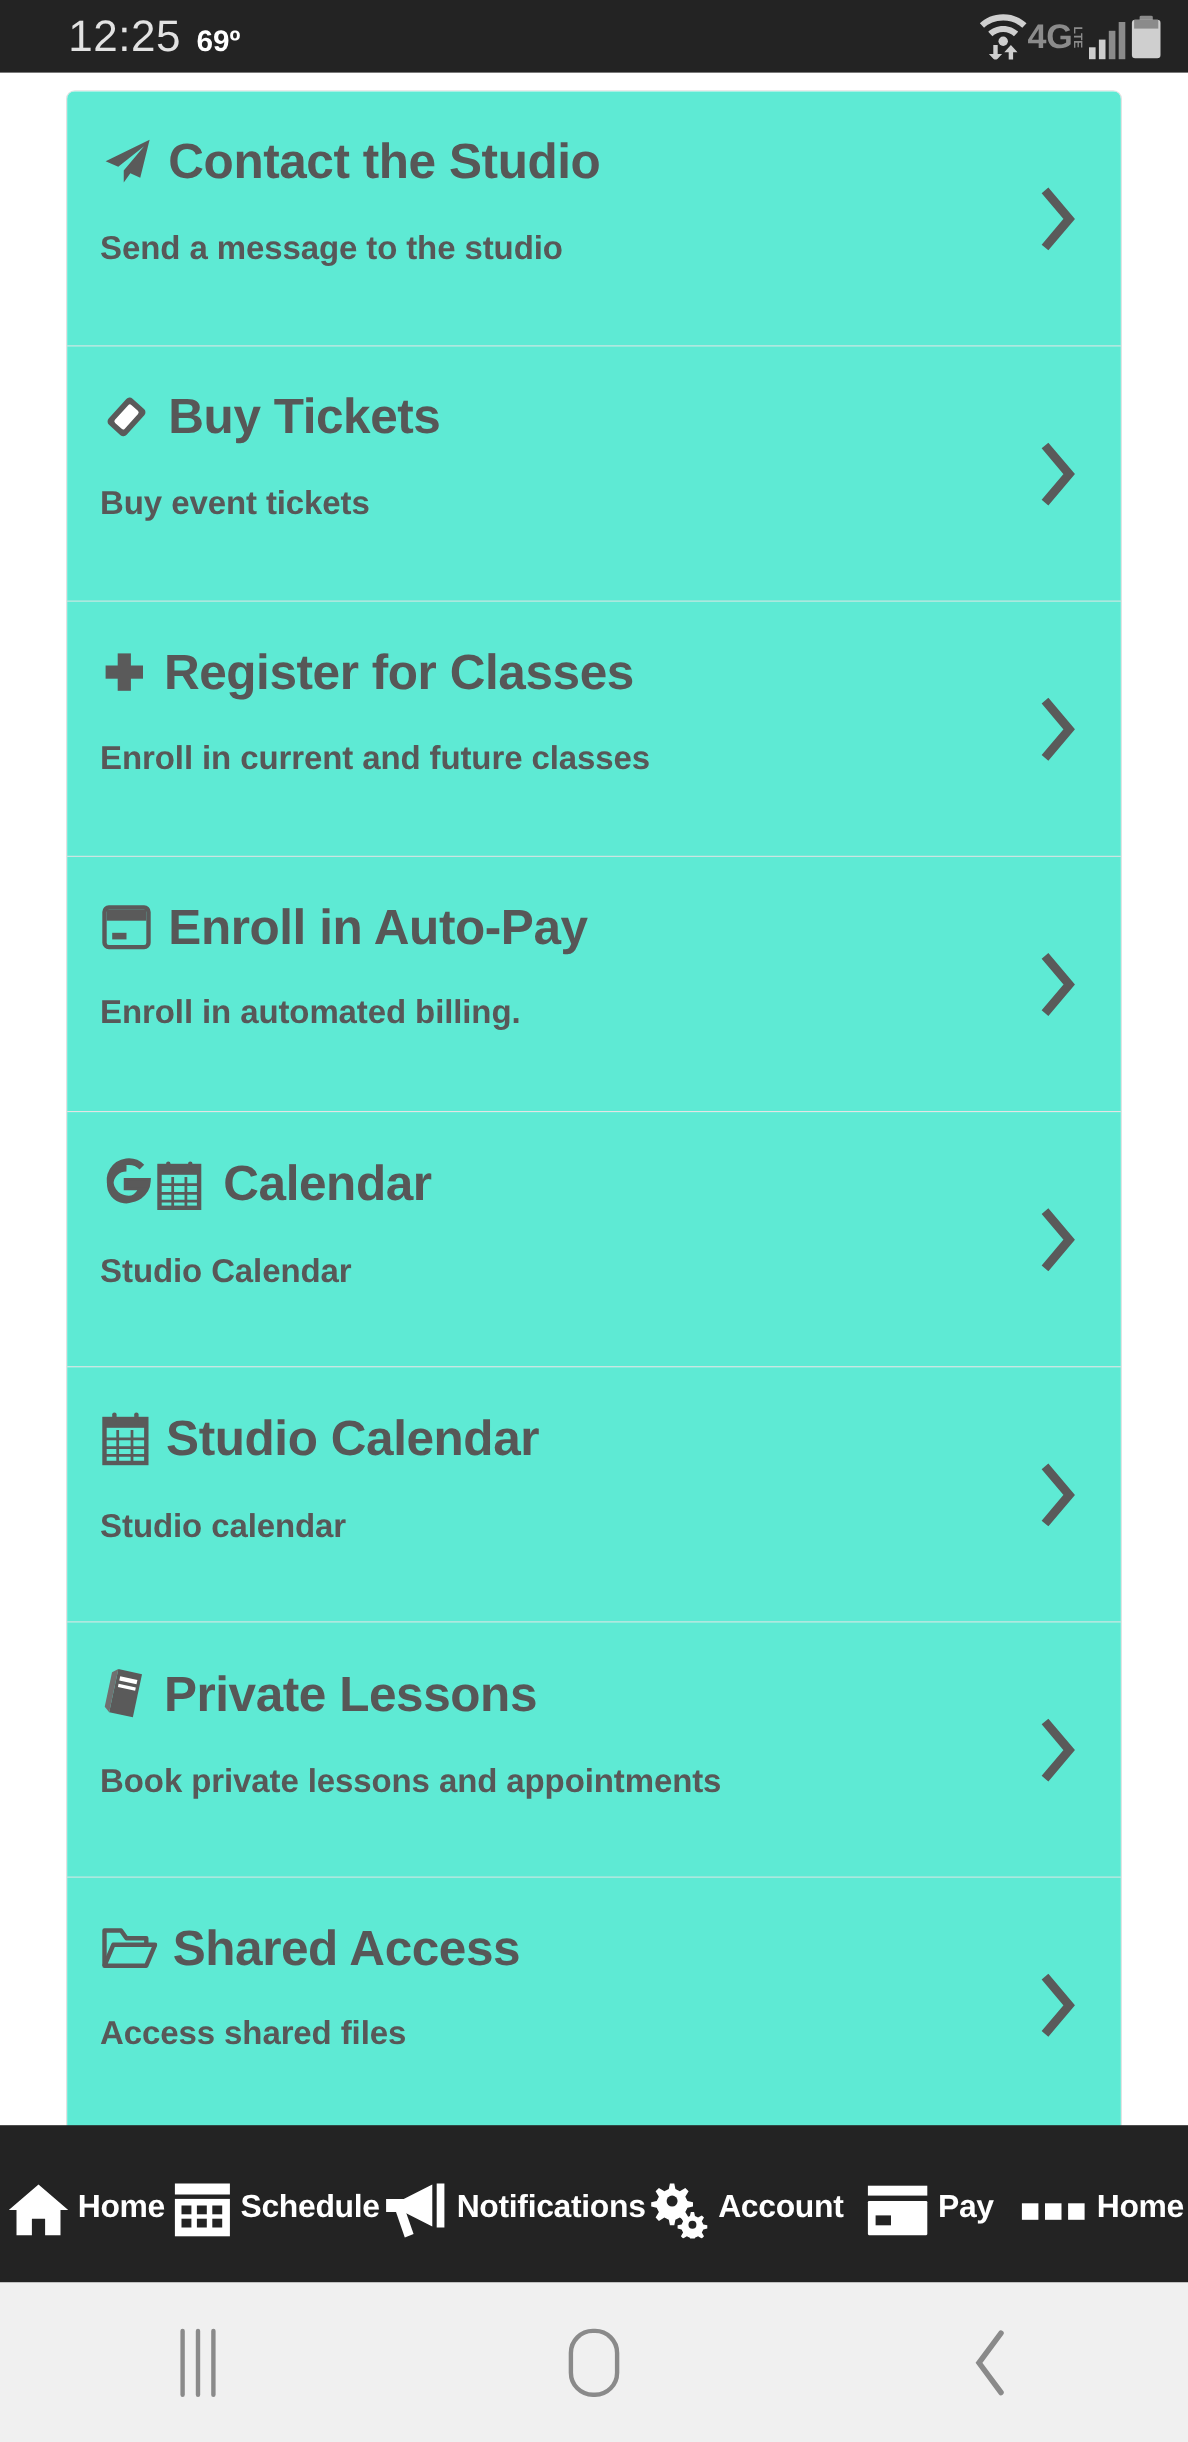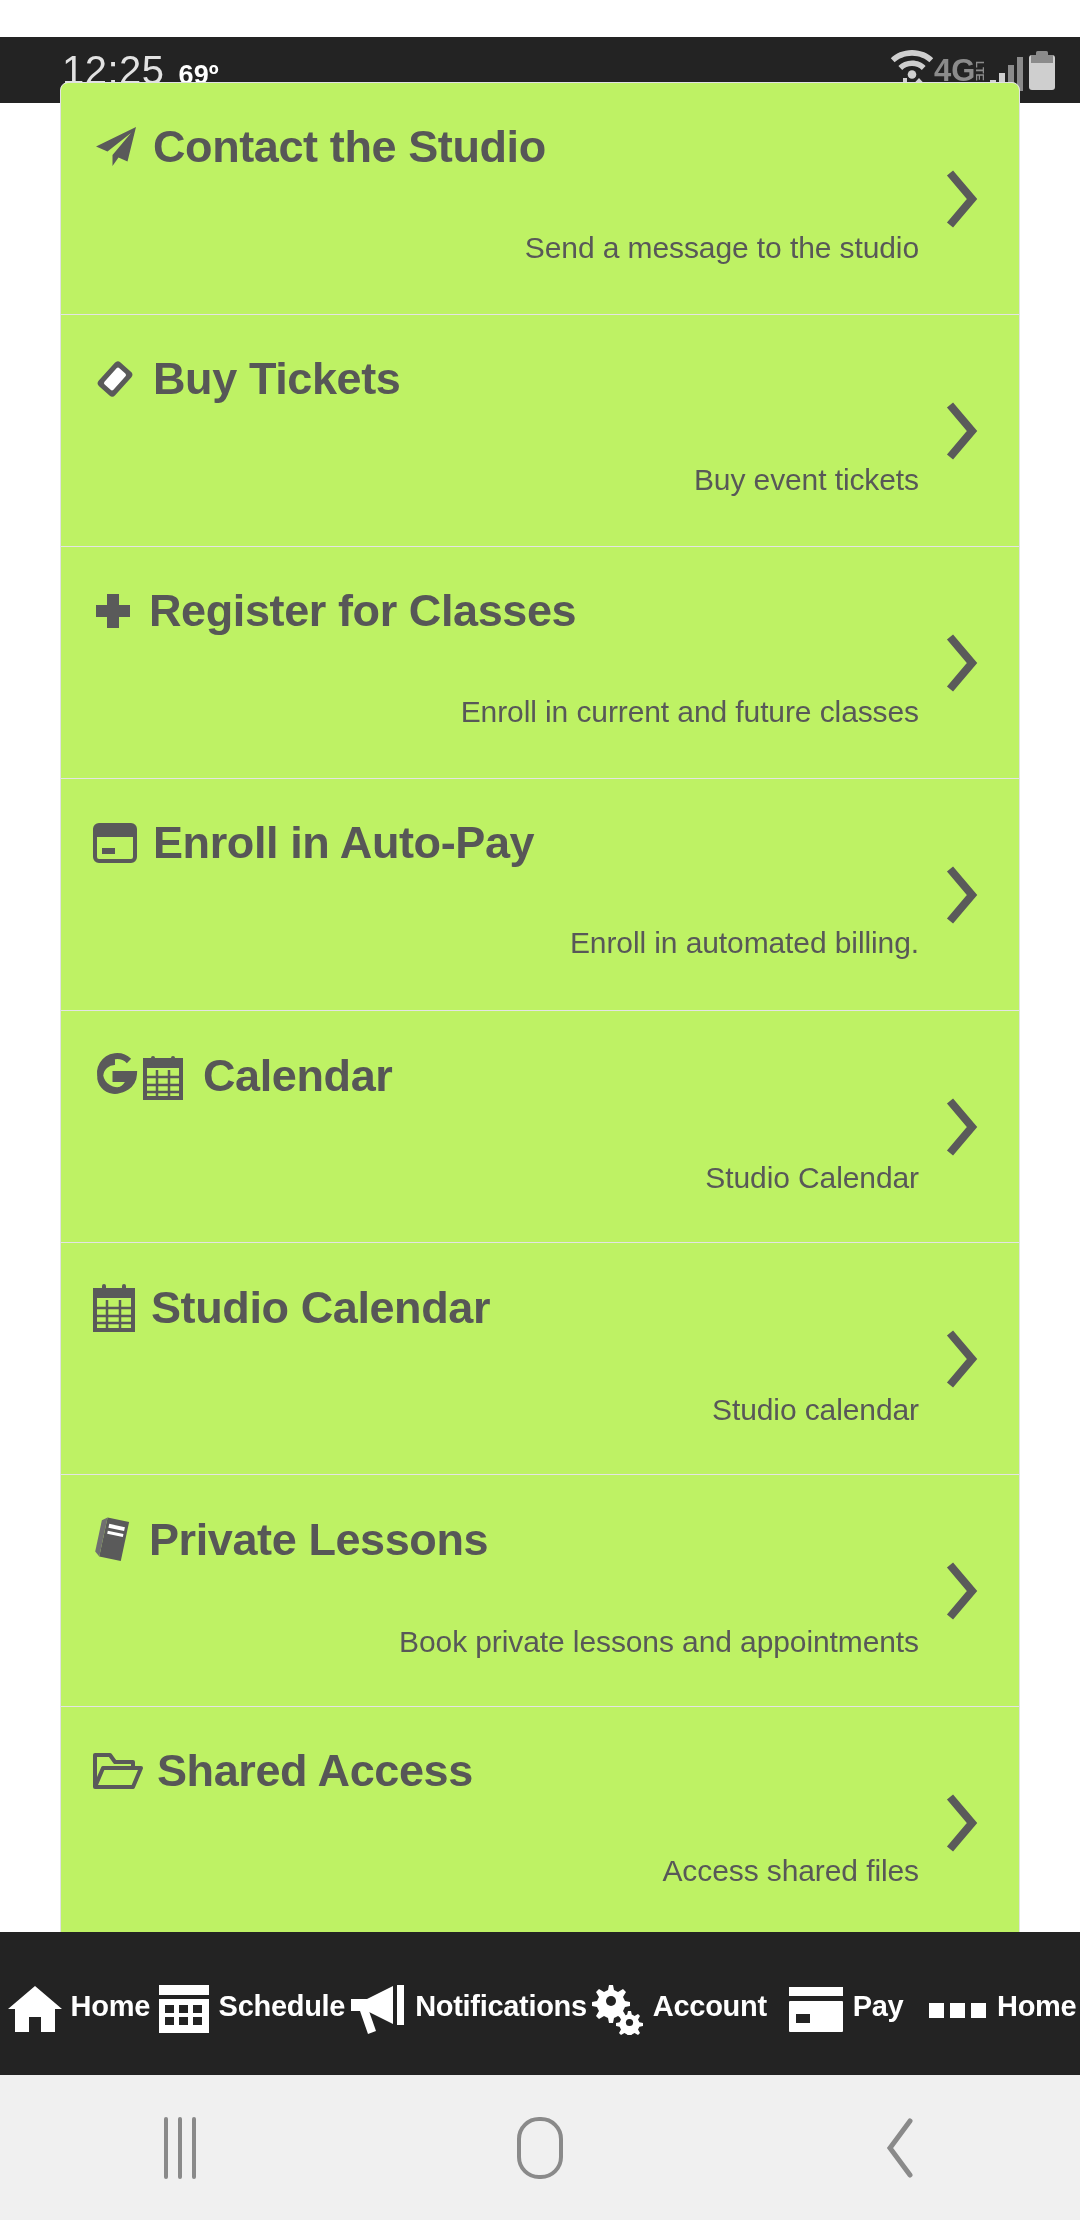--- a/index.html
+++ b/index.html
@@ -11,21 +11,20 @@
     position:relative;
   }
 
   
   #status-bar{
     position:absolute; top:0; left:0;
     width:1080px; height:66px;
     background:#232323;
     display:flex; align-items:center;
     padding:0 24px 0 62px;
-    margin-top:37px;
   }
   #status-left{ display:flex; align-items:baseline; gap:14px; }
   .sb-clock{ color:#e2e2e2; font-size:40px; letter-spacing:.5px; }
   .sb-temp{ color:#ffffff; font-size:27px; font-weight:bold; }
   #status-right{ margin-left:auto; display:flex; align-items:flex-end; }
   .sb-ico{ display:block; }
 
   
   #menu-card{
     position:absolute;
@@ -33,46 +32,45 @@
     width:960px;
     background:#ffffff;
     border:1px solid #e2e2e2;
     border-radius:8px;
     overflow:hidden;
   }
   .menu-row{
     position:relative;
     border-bottom:1px solid #e4e4e4;
     padding:40px 100px 40px 30px;
-    background:#bef264;
+    background:#5eead4;
     min-height:232px;
-    text-align:right;
   }
   .menu-row:last-child{ border-bottom:none; }
   .row-title{
     display:flex; align-items:center;
     gap:14px;
     color:#575757;
     font-size:45px;
     font-weight:bold;
     letter-spacing:-0.4px;
     line-height:1.05;
     white-space:nowrap;
   }
   .row-title .ico{
     display:inline-flex;
     align-items:center;
     justify-content:center;
     flex:0 0 auto;
   }
   .row-sub{
-    margin-top:60px;
+    margin-top:38px;
     color:#585858;
     font-size:30px;
-    font-weight:normal;
+    font-weight:bold;
     letter-spacing:-0.1px;
   }
   .row-chevron{
     position:absolute;
     right:36px; top:50%;
     transform:translateY(-50%);
     width:44px; height:62px;
     display:flex; align-items:center; justify-content:center;
   }
 

